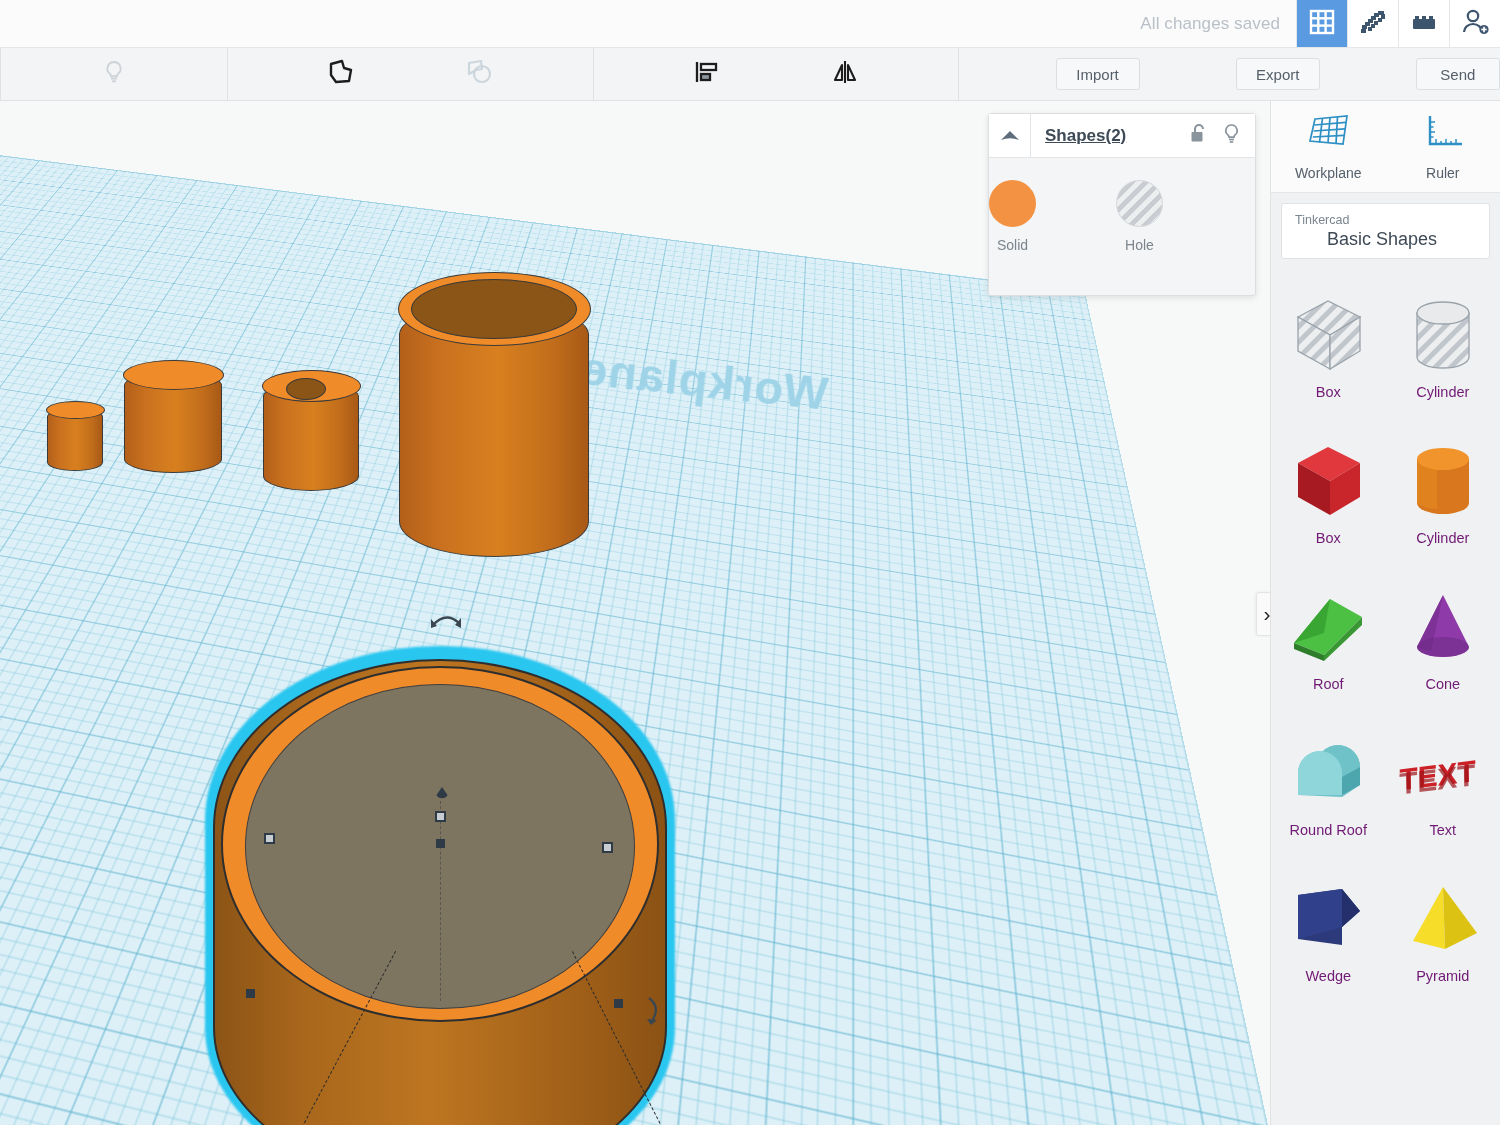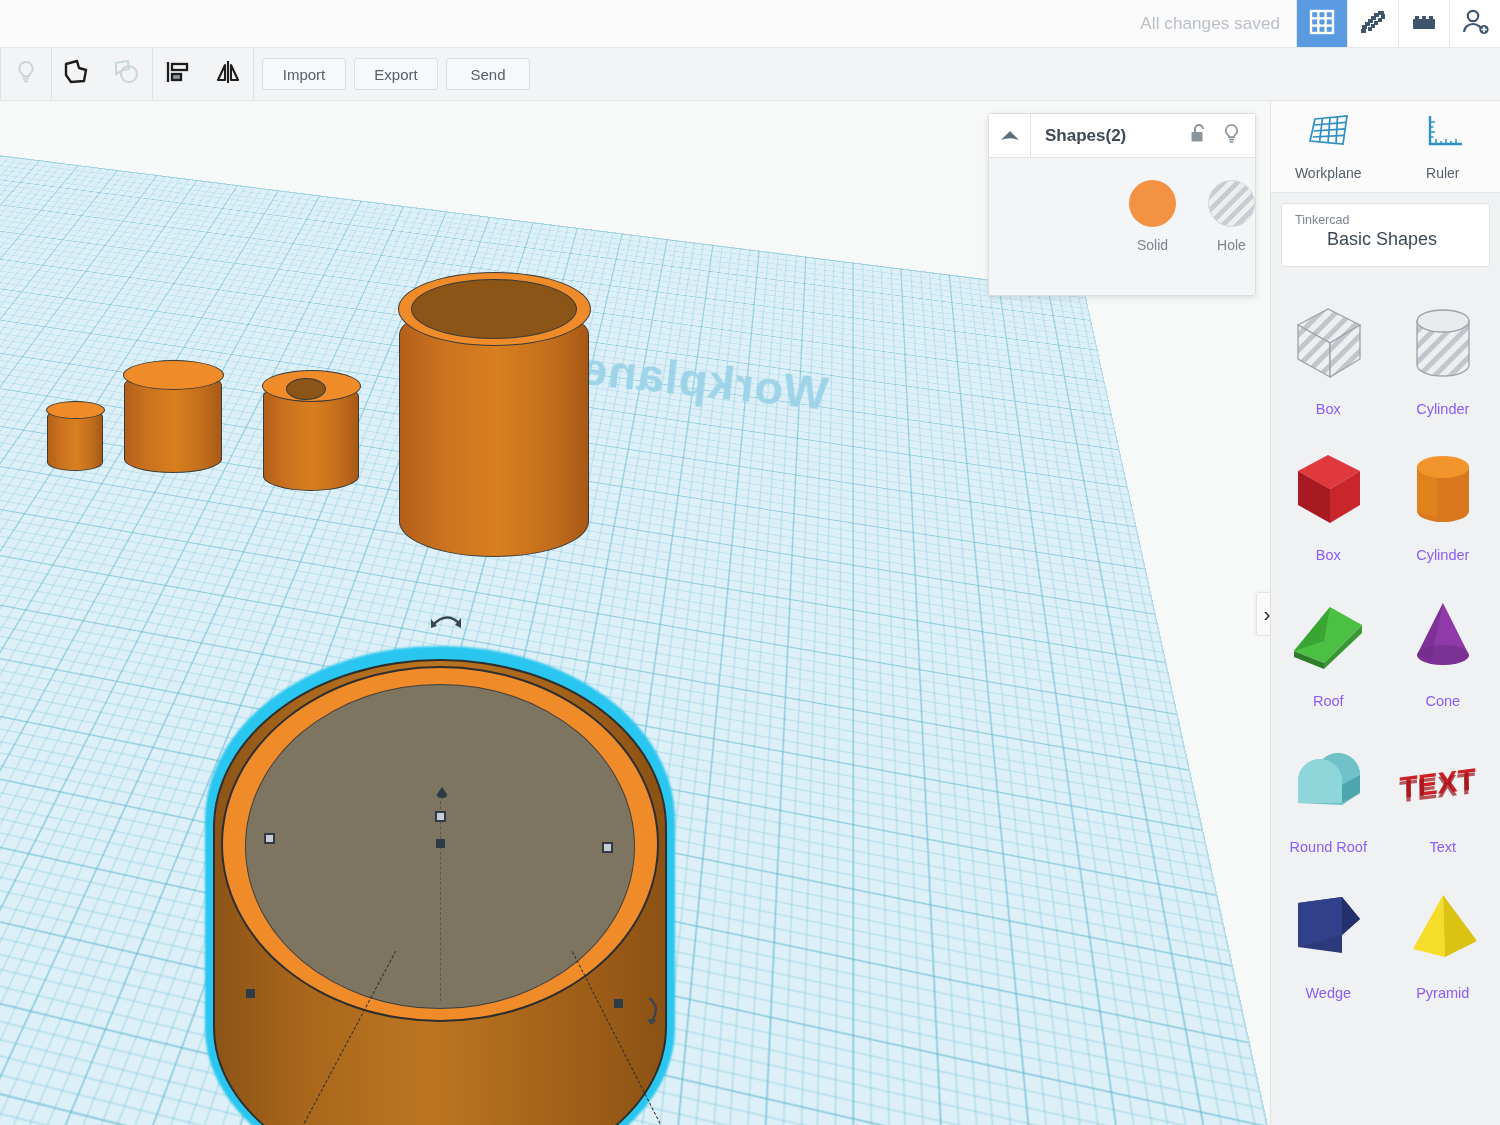--- a/index.html
+++ b/index.html
@@ -23,21 +23,21 @@
   .mode-btn {
     width: 51px; height: 47px; display: flex; align-items: center;
     justify-content: center; border-left: 1px solid #e4e6e8; background: #fff;
   }
   .mode-btn.active { background: #5a9ae0; }
 
   
   .toolbar2 {
     position: absolute; top: 48px; left: 0; width: 1500px; height: 53px;
     background: #f3f4f5; border-bottom: 1px solid #e0e2e4;
-    display: flex; align-items: center; justify-content: flex-start;
+    display: flex; align-items: center; justify-content: space-between;
   }
   .tb-icon {
     width: 50px; height: 53px; display: flex; align-items: center;
     justify-content: center;
   }
   .tb-sep { width: 1px; height: 53px; background: #dfe1e3; }
   .tb-btn {
     height: 32px; min-width: 84px; padding: 0 16px; margin-left: 8px;
     border: 1px solid #dcdfe2; border-radius: 3px; background: #f7f8f9;
     color: #55606a; font-size: 15px; font-family: "Liberation Sans", sans-serif;
@@ -131,24 +131,24 @@
   }
   .sp-header {
     height: 44px; background: #fff; border-bottom: 1px solid #e2e4e6;
     display: flex; align-items: center;
   }
   .sp-collapse {
     width: 42px; height: 43px; display: flex; align-items: center;
     justify-content: center; border-right: 1px solid #e2e4e6;
   }
   .sp-title {
-    flex: 1; padding-left: 14px; font-size: 17px; color: #3e4a56; font-weight: bold;
+    flex: 1; padding-left: 14px; font-size: 17px; color: #3e4a56; font-weight: bold; text-decoration: underline;
   }
   .sp-icons { display: flex; align-items: center; padding-right: 14px; gap: 14px; }
-  .sp-body { display: flex; justify-content: flex-end; gap: 32px; padding-top: 22px; }
+  .sp-body { display: flex; justify-content: flex-start; gap: 80px; padding-top: 22px; }
   .sp-opt { text-align: center; }
   .sp-swatch {
     width: 47px; height: 47px; border-radius: 50%; margin: 0 auto 10px;
   }
   .sw-solid { background: #f39242; }
   .sw-hole {
     background:
       repeating-linear-gradient(-45deg, #c9cdd1 0 5px, #eceef0 5px 10px);
     border: 1px solid #d4d7da;
   }
@@ -163,36 +163,36 @@
     height: 92px; background: #fbfbfc; border-bottom: 1px solid #e3e5e7;
     display: flex;
   }
   .sb-tool {
     flex: 1; display: flex; flex-direction: column; align-items: center;
     justify-content: center; gap: 8px;
   }
   .sb-tool-label { font-size: 14px; color: #55606a; }
   .sb-select {
     margin: 10px 10px 0; background: #fff; border: 1px solid #e0e2e4;
-    border-radius: 3px; padding: 9px 13px 16px;
+    border-radius: 3px; padding: 9px 13px 8px;
   }
   .sb-select-sup { font-size: 12.5px; color: #7b858e; margin-bottom: 2px; }
   .sb-select-main { font-size: 18px; color: #3e4a56; margin-left: 32px; }
   .sb-grid {
     margin-top: 14px; display: grid; grid-template-columns: 1fr 1fr;
     row-gap: 0px;
   }
   .sb-cell {
     height: 146px; display: flex; flex-direction: column;
     align-items: center; justify-content: flex-start; padding-top: 14px;
   }
   .sb-cell-icon {
     height: 96px; width: 96px; display: flex; align-items: center; justify-content: center;
   }
-  .sb-cell-label { font-size: 14.5px; color: #8b5cf6; margin-top: 10px; }
+  .sb-cell-label { font-size: 14.5px; color: #701a75; margin-top: 1px; }
 
   .collapse-tab {
     position: absolute; left: 1256px; top: 592px; width: 22px; height: 44px;
     background: #fafafa; border: 1px solid #e2e4e6; border-radius: 3px 0 0 3px;
     display: flex; align-items: center; justify-content: center;
     font-size: 21px; color: #1c1c1c; box-shadow: -1px 0 3px rgba(0,0,0,.06);
   }
 </style>
 </head>
 <body>

